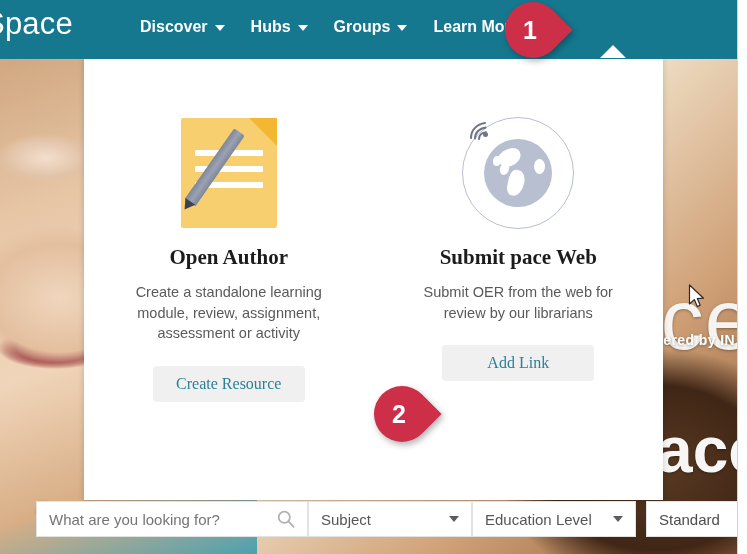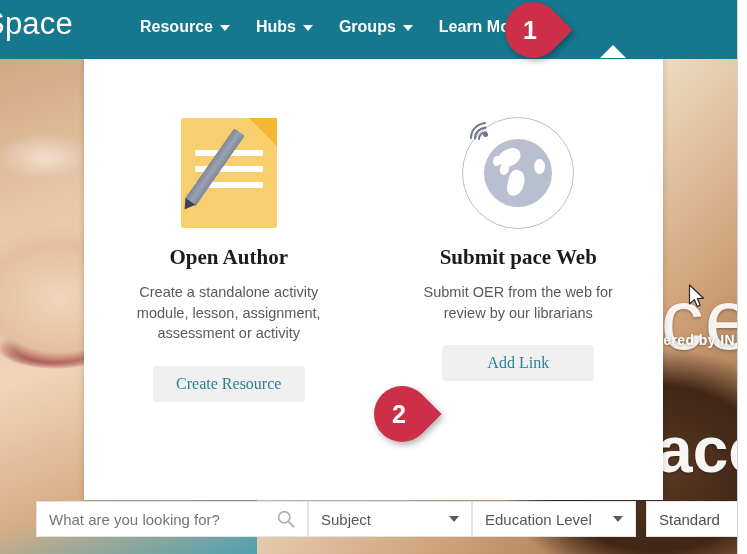--- a/index.html
+++ b/index.html
@@ -281,21 +281,21 @@
   <div class="hero-text" id="hero-word-2">pace</div>
   <div class="hero-text" id="hero-tag-left">Empow</div>
   <div class="hero-text" id="hero-tag-right">ative and co</div>
 </div>
 
 <div id="topbar">
   <div id="logo">Space</div>
 
   <div id="nav">
     <div class="nav-item">
-      <span>Resource</span>
+      <span>Discover</span>
       <span class="caret"></span>
     </div>
     <div class="nav-item">
       <span>Hubs</span>
       <span class="caret"></span>
     </div>
     <div class="nav-item">
       <span>Groups</span>
       <span class="caret"></span>
     </div>
@@ -316,21 +316,21 @@
         <div class="doc-icon">
           <div class="doc-body"></div>
           <div class="doc-fold"></div>
           <div class="doc-line l1"></div>
           <div class="doc-line l2"></div>
           <div class="doc-line l3"></div>
           <div class="pencil"></div>
         </div>
       </div>
       <div class="card-title">Open Author</div>
-      <div class="card-desc">Create a standalone activity module, lesson, assignment, assessment or activity</div>
+      <div class="card-desc">Create a standalone learning module, review, assignment, assessment or activity</div>
       <button class="card-btn" id="card-btn-left">Create Resource</button>
     </div>
 
     <div class="panel-col">
       <div class="icon-wrap">
         <div class="globe-icon">
           <div class="globe-ring"></div>
           <div class="globe-ball"></div>
           <div class="globe-land land-a"></div>
           <div class="globe-land land-b"></div>

